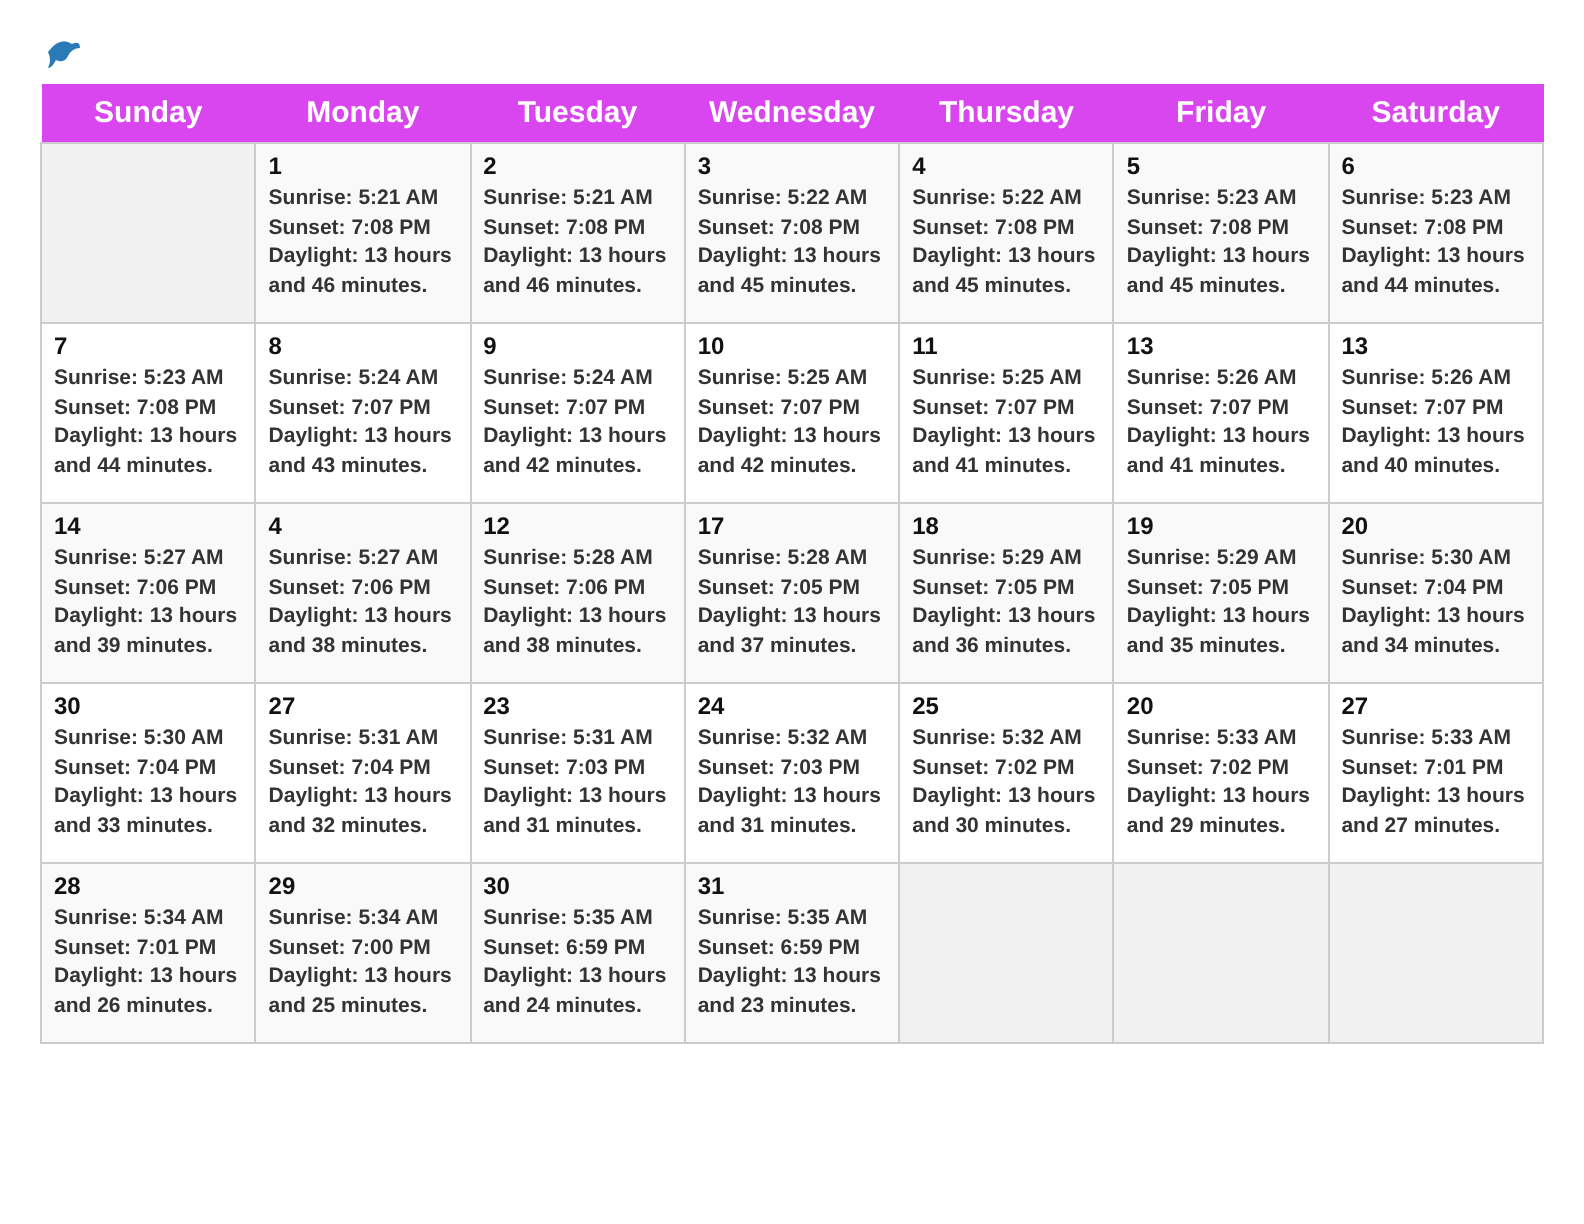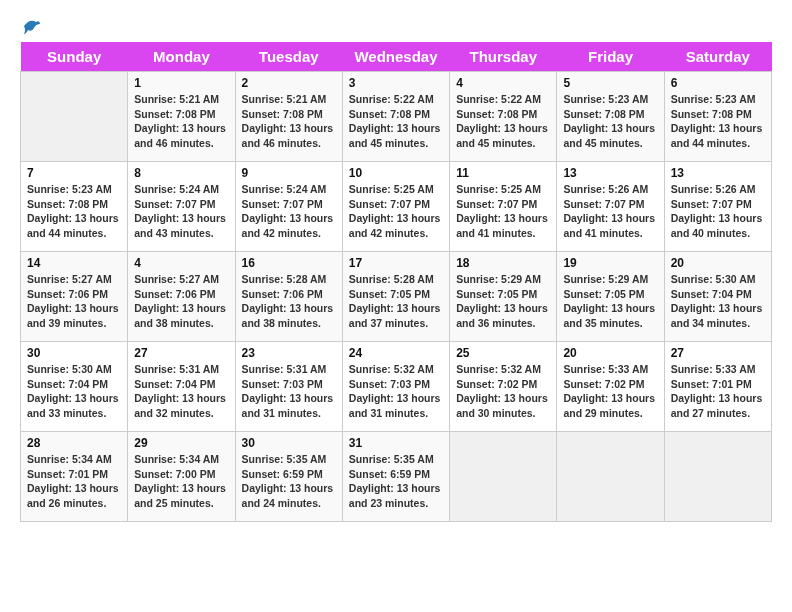--- a/index.html
+++ b/index.html
@@ -183,21 +183,21 @@
       <tr>
         <td>
           <span class="day-number">14</span>
           <div class="day-info">Sunrise: 5:27 AM<br>Sunset: 7:06 PM<br>Daylight: 13 hours<br>and 39 minutes.</div>
         </td>
         <td>
           <span class="day-number">4</span>
           <div class="day-info">Sunrise: 5:27 AM<br>Sunset: 7:06 PM<br>Daylight: 13 hours<br>and 38 minutes.</div>
         </td>
         <td>
-          <span class="day-number">16</span>
+          <span class="day-number">12</span>
           <div class="day-info">Sunrise: 5:28 AM<br>Sunset: 7:06 PM<br>Daylight: 13 hours<br>and 38 minutes.</div>
         </td>
         <td>
           <span class="day-number">17</span>
           <div class="day-info">Sunrise: 5:28 AM<br>Sunset: 7:05 PM<br>Daylight: 13 hours<br>and 37 minutes.</div>
         </td>
         <td>
           <span class="day-number">18</span>
           <div class="day-info">Sunrise: 5:29 AM<br>Sunset: 7:05 PM<br>Daylight: 13 hours<br>and 36 minutes.</div>
         </td>

